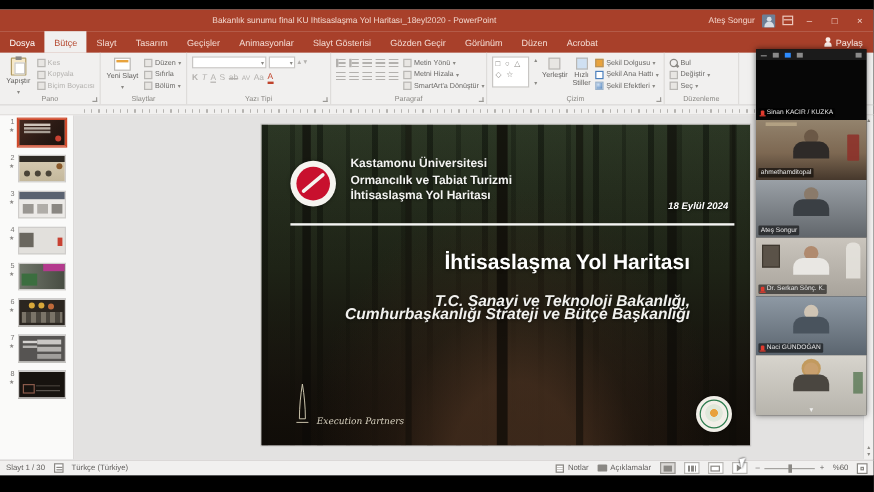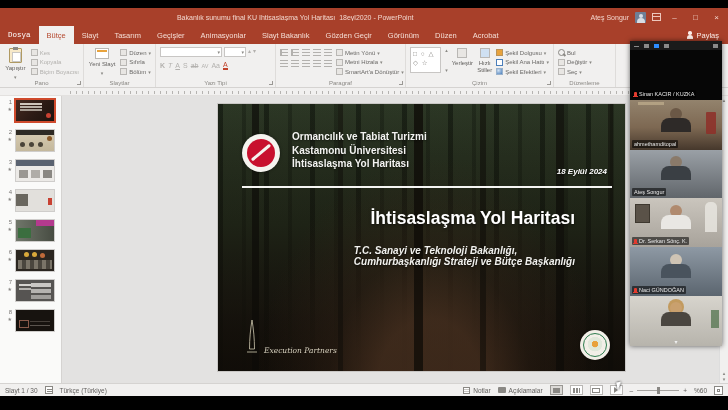--- a/index.html
+++ b/index.html
@@ -20,21 +20,21 @@
   .tb-avatar::before { content:""; position:absolute; left:3.5px; top:2px; width:4px; height:4px; border-radius:50%; background:#d8dde4; }
   .tb-avatar::after { content:""; position:absolute; left:1.5px; top:6.5px; width:8px; height:5px; border-radius:4px 4px 0 0; background:#d8dde4; }
   .tb-ribbonopt { width:9px; height:8px; border:1px solid #edc7bc; position:relative; }
   .tb-ribbonopt::before { content:""; position:absolute; left:0; top:2px; width:7px; height:1px; background:#edc7bc; }
   .tb-ctrl { width:15px; text-align:center; font-size:8px; color:#f3d5cc; }
 
   
   .tabrow { height:18px; background:#a8402a; display:flex; align-items:stretch;
             font-size:7.5px; color:#f4dcd4; flex:0 0 auto; }
   .tab { padding:0 8px; display:flex; align-items:center; white-space:nowrap; }
-  .tab-file { color:#ffffff;font-family:Liberation Mono, monospace; }
+  .tab-file { color:#ffffff; }
   .tab-active { background:#f1f0ef; color:#b5492f; }
   .searchbox { margin-left:14px; display:flex; align-items:center; gap:4px; color:#efc6ba; }
   .bulb { width:5px; height:5px; border:1px solid #efc6ba; border-radius:50%; position:relative; }
   .bulb::after { content:""; position:absolute; left:1px; top:5px; width:1.5px; height:2px; background:#efc6ba; }
   .share { margin-left:auto; display:flex; align-items:center; gap:3px; padding-right:9px; color:#fceee9; }
   .psn { width:7px; height:8px; position:relative; }
   .psn::before { content:""; position:absolute; left:2px; top:0; width:3.5px; height:3.5px; border-radius:50%; background:#fceee9; }
   .psn::after { content:""; position:absolute; left:0.5px; top:4px; width:6px; height:4px; border-radius:3px 3px 0 0; background:#fceee9; }
 
   
@@ -134,21 +134,21 @@
              background:#f5f3ef; box-shadow:0 0 3px rgba(0,0,0,.5); }
   .sl-logo-in { position:absolute; inset:5px; border-radius:50%; background:#c8102e; }
   .sl-logo-slash { position:absolute; left:7px; top:17px; width:24px; height:3px; background:#f5f3ef; transform:rotate(-40deg); border-radius:2px; }
   .sl-org { position:absolute; left:74px; top:26px; font-size:10px; font-weight:bold;
             color:#f3f3f1; line-height:13.5px; text-shadow:0 1px 2px rgba(0,0,0,.45); }
   .sl-date { position:absolute; right:18px; top:63px; font-size:8px; font-weight:bold;
              font-style:italic; color:#fff; text-shadow:0 1px 2px rgba(0,0,0,.5); }
   .sl-hr { position:absolute; left:24px; right:13px; top:82px; height:2px; background:#f5f5f3; }
   .sl-title { position:absolute; right:50px; top:104px; font-size:17.5px; font-weight:bold;
               color:#fff; text-shadow:0 1px 3px rgba(0,0,0,.55); }
-  .sl-subs { position:absolute; right:50px; top:141px; text-align:left; font-size:10px;
+  .sl-subs { position:absolute; right:50px; top:141px; text-align:right; font-size:13px;
              font-weight:bold; font-style:italic; color:#f1f1ee; line-height:11px;
              text-shadow:0 1px 2px rgba(0,0,0,.5); }
   .sl-ep { position:absolute; left:28px; bottom:16px; display:flex; align-items:flex-end; gap:6px; }
   .sl-ep-text { font-family:"DejaVu Serif", serif; font-style:italic; font-size:7.5px; color:#d6d0be; }
   .sl-badge { position:absolute; right:15px; bottom:11px; width:30px; height:30px; border-radius:50%;
               background:#f2efe8; box-shadow:0 0 2px rgba(0,0,0,.5); }
   .sl-badge-in { position:absolute; inset:3px; border-radius:50%; border:1px solid #2e7d4f;
                  background:radial-gradient(circle at 50% 46%, #e8a13c 0 3px, #dfe8da 3.5px 7px, #f2efe8 7.5px); }
 
   
@@ -232,21 +232,21 @@
       </div>
     </div>
 
     <div class="tabrow">
       <span class="tab tab-file">Dosya</span>
       <span class="tab tab-active">Bütçe</span>
       <span class="tab">Slayt</span>
       <span class="tab">Tasarım</span>
       <span class="tab">Geçişler</span>
       <span class="tab">Animasyonlar</span>
-      <span class="tab">Slayt Bakanlık</span>
+      <span class="tab">Slayt Gösterisi</span>
       <span class="tab">Gözden Geçir</span>
       <span class="tab">Görünüm</span>
       <span class="tab">Düzen</span>
       <span class="tab">Acrobat</span>
       <span class="share">
         <span class="psn"></span>
         <span>Paylaş</span>
       </span>
     </div>
 
@@ -490,22 +490,22 @@
           <div class="trunk" style="left:196px; width:9px; opacity:.75"></div>
           <div class="trunk" style="left:262px; width:6px; opacity:.55"></div>
           <div class="trunk" style="left:338px; width:8px"></div>
           <div class="trunk" style="left:390px; width:5px; opacity:.5"></div>
 
           <div class="sl-logo">
             <div class="sl-logo-in"></div>
               <div class="sl-logo-slash"></div>
           </div>
           <div class="sl-org">
+            <div>Kastamonu Üniversitesi</div>
             <div>Ormancılık ve Tabiat Turizmi</div>
-            <div>Kastamonu Üniversitesi</div>
             <div>İhtisaslaşma Yol Haritası</div>
           </div>
           <div class="sl-date">18 Eylül 2024</div>
           <div class="sl-hr"></div>
           <div class="sl-title">İhtisaslaşma Yol Haritası</div>
           <div class="sl-subs">
             <div>T.C. Sanayi ve Teknoloji Bakanlığı,</div>
             <div>Cumhurbaşkanlığı  Strateji ve Bütçe Başkanlığı</div>
           </div>
           <div class="sl-ep">

